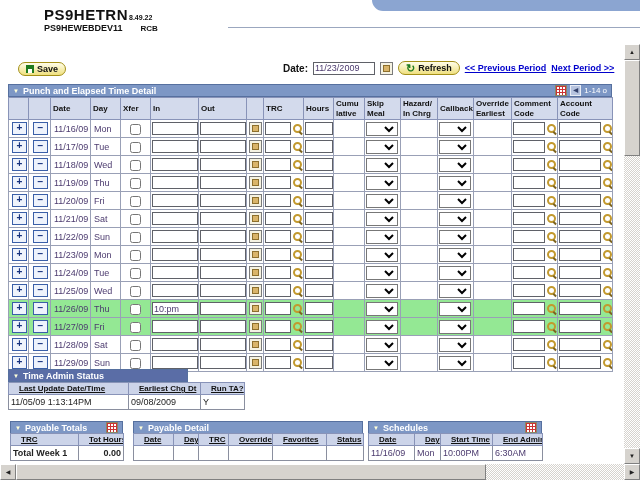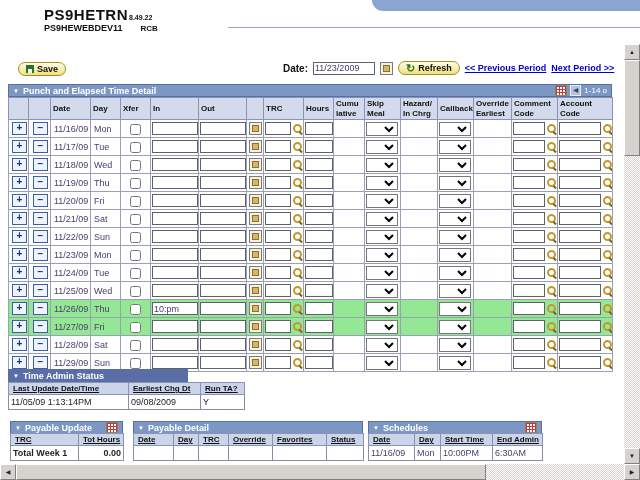--- a/index.html
+++ b/index.html
@@ -64,21 +64,21 @@
   .sel{width:32px;height:14px;font-size:8px;border:1px solid #777;background:#fff;vertical-align:middle;}
   .cbx{width:11px;height:11px;margin:0;vertical-align:middle;}
   .calbtn{display:inline-block;width:11px;height:11px;border:1px solid #7a7a7a;background:#f5f2e2;position:relative;vertical-align:middle;cursor:pointer;}
   .calbtn::after{content:"";position:absolute;left:2px;top:2px;right:2px;bottom:2px;background:#d9b469;border:1px solid #8d6f2c;}
   .mag{display:inline-block;width:11px;height:11px;position:relative;vertical-align:middle;cursor:pointer;margin-left:1px;}
   .mag::before{content:"";position:absolute;left:1px;top:1px;width:5px;height:5px;border:2px solid #c2992e;border-radius:50%;}
   .mag::after{content:"";position:absolute;left:8px;top:8px;width:4px;height:2px;background:#7d6420;transform:rotate(45deg);transform-origin:0 0;}
 
   
   .mini{border-collapse:collapse;table-layout:fixed;position:absolute;background:#fff;}
-  .mini th{background:#ccd4e9;border:1px solid #8893b8;font-size:8px;font-weight:bold;text-align:left;padding:1px 4px;text-decoration:underline;white-space:nowrap;overflow:hidden;color:#111;}
+  .mini th{background:#ccd4e9;border:1px solid #8893b8;font-size:8px;font-weight:bold;text-align:left;padding:1px 10px;text-decoration:underline;white-space:nowrap;overflow:hidden;color:#111;}
   .mini td{border:1px solid #8a8f9f;background:#fff;font-size:9px;padding:1px 2px;height:12px;white-space:nowrap;overflow:hidden;color:#222;}
   .ta{left:8px;top:382px;width:236px;}
   .pt{left:10px;top:433px;width:113px;}
   .pt td{font-weight:bold;}
   .pt td:last-child{text-align:right;}
   .pd{left:133px;top:433px;width:230px;}
   .sc{left:368px;top:433px;width:174px;}
   .sc td{color:#4b3a6e;}
 
   
@@ -473,21 +473,21 @@
         <tr id="ta-row">
           <td>11/05/09 1:13:14PM</td>
           <td>09/08/2009</td>
           <td>Y</td>
         </tr>
       </tbody>
   </table>
 
   <div class="secbar ptbar">
     <span class="tri">▼</span>
-    <span>Payable Update</span>
+    <span>Payable Totals</span>
     <span class="barright">
         <span class="gridicon"></span>
       </span>
   </div>
   <table class="mini pt">
     <colgroup>
         <col style="width:68px">
         <col style="width:45px">
       </colgroup>
     <thead>

